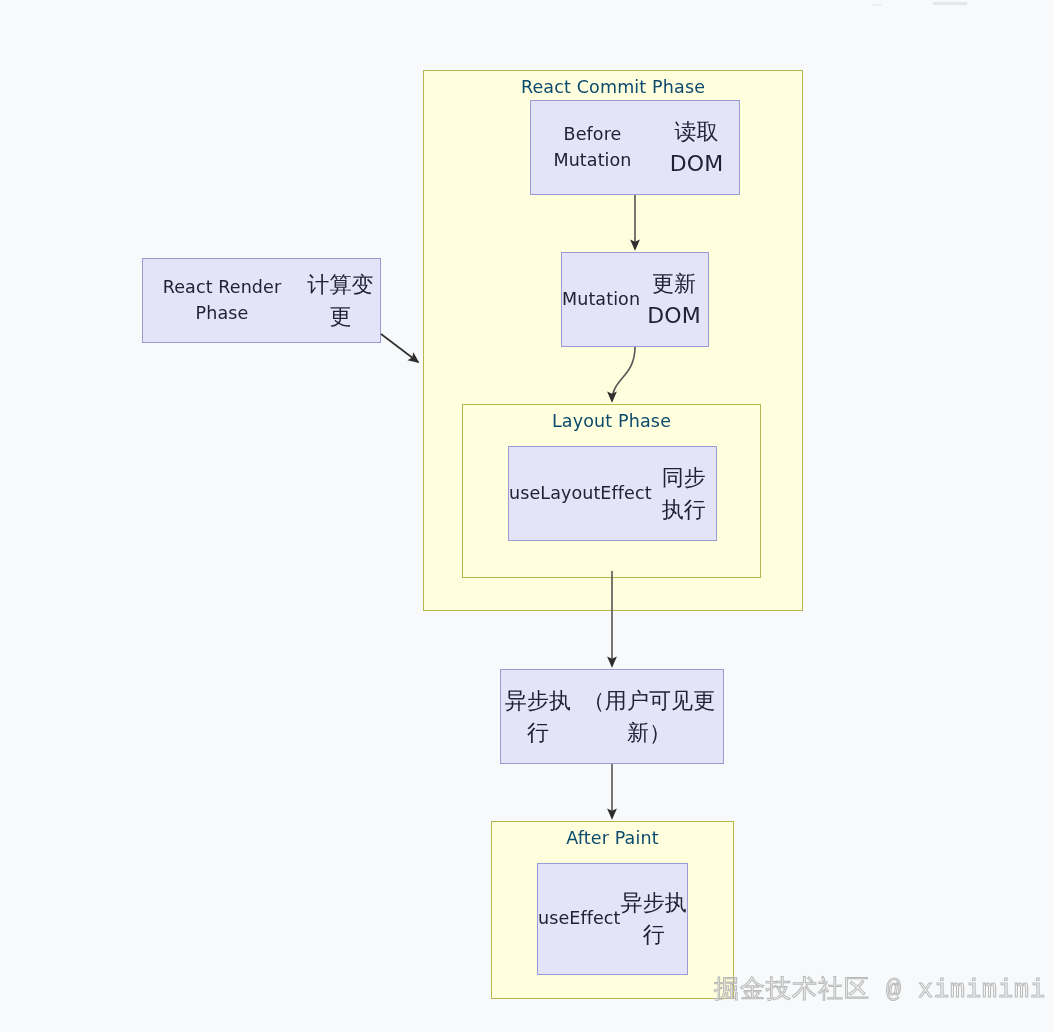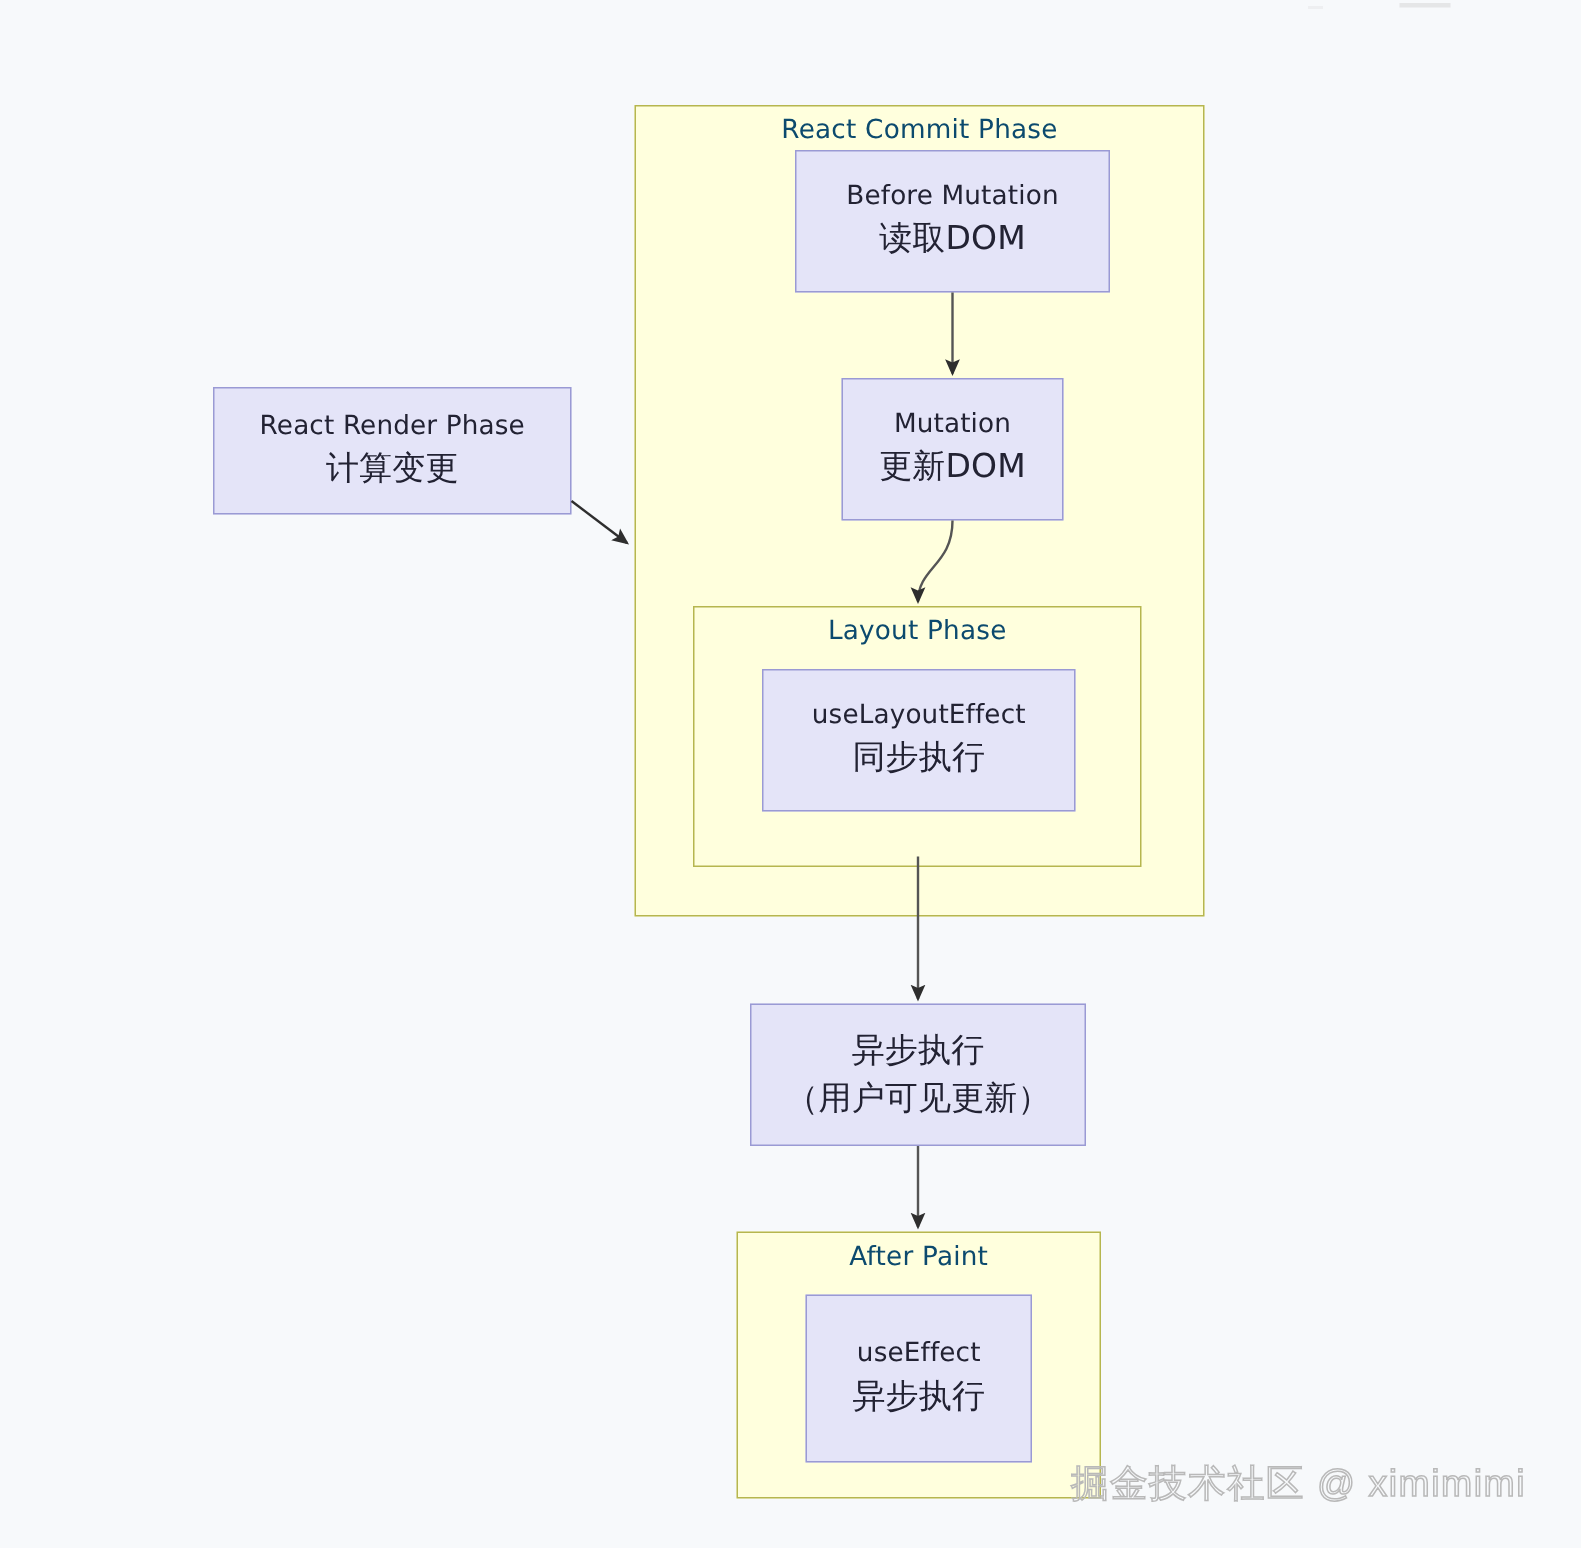--- a/index.html
+++ b/index.html
@@ -19,21 +19,21 @@
     position: relative;
     width: 1054px;
     height: 1032px;
   }
 
   
   .node {
     position: absolute;
     box-sizing: border-box;
     display: flex;
-    flex-direction: column;
+    flex-direction: row;
     align-items: center;
     justify-content: center;
     text-align: center;
     line-height: 1.45;
     color: #222233;
     letter-spacing: .1px;
   }
 
   .node-purple {
     background: #e4e4f8;
@@ -69,21 +69,21 @@
     height: 1032px;
     pointer-events: none;
   }
 
   
   #watermark {
     position: absolute;
     left: 714px;
     top: 972px;
     font-size: 25px;
-    font-family: Liberation Sans, sans-serif;
+    font-family: Liberation Mono, monospace;
     color: rgba(255,255,255,0);
     -webkit-text-stroke: 1px #b9b9b9;
     white-space: nowrap;
     letter-spacing: 1px;
   }
 
   
   .artifact {
     position: absolute;
     background: #d7d7d7;

